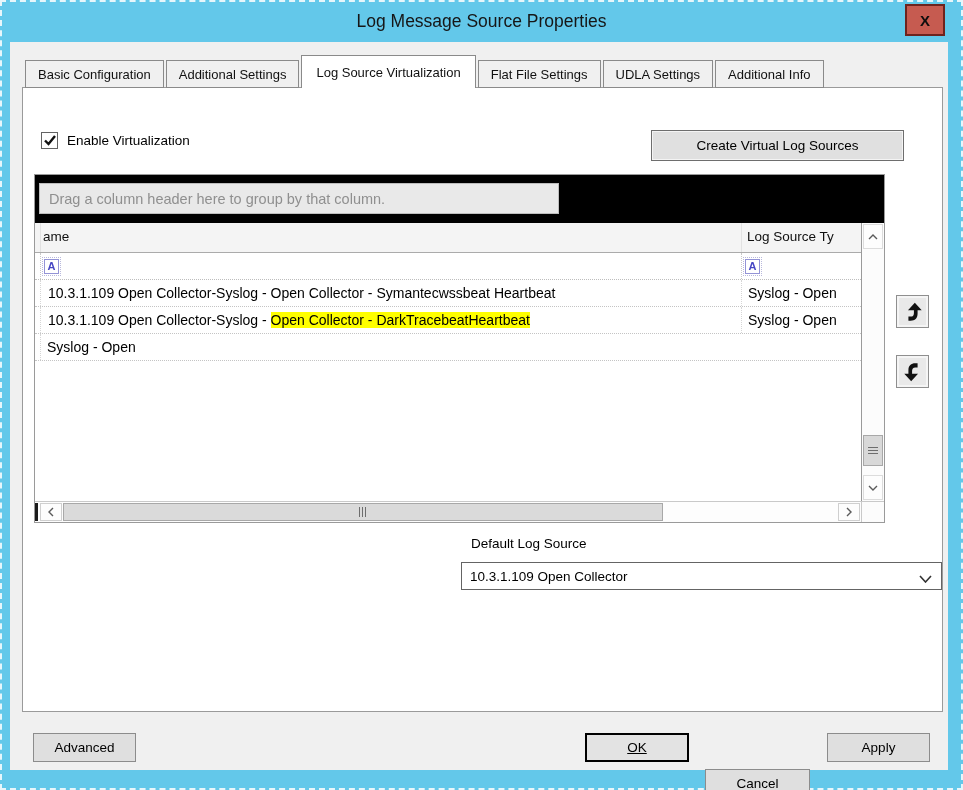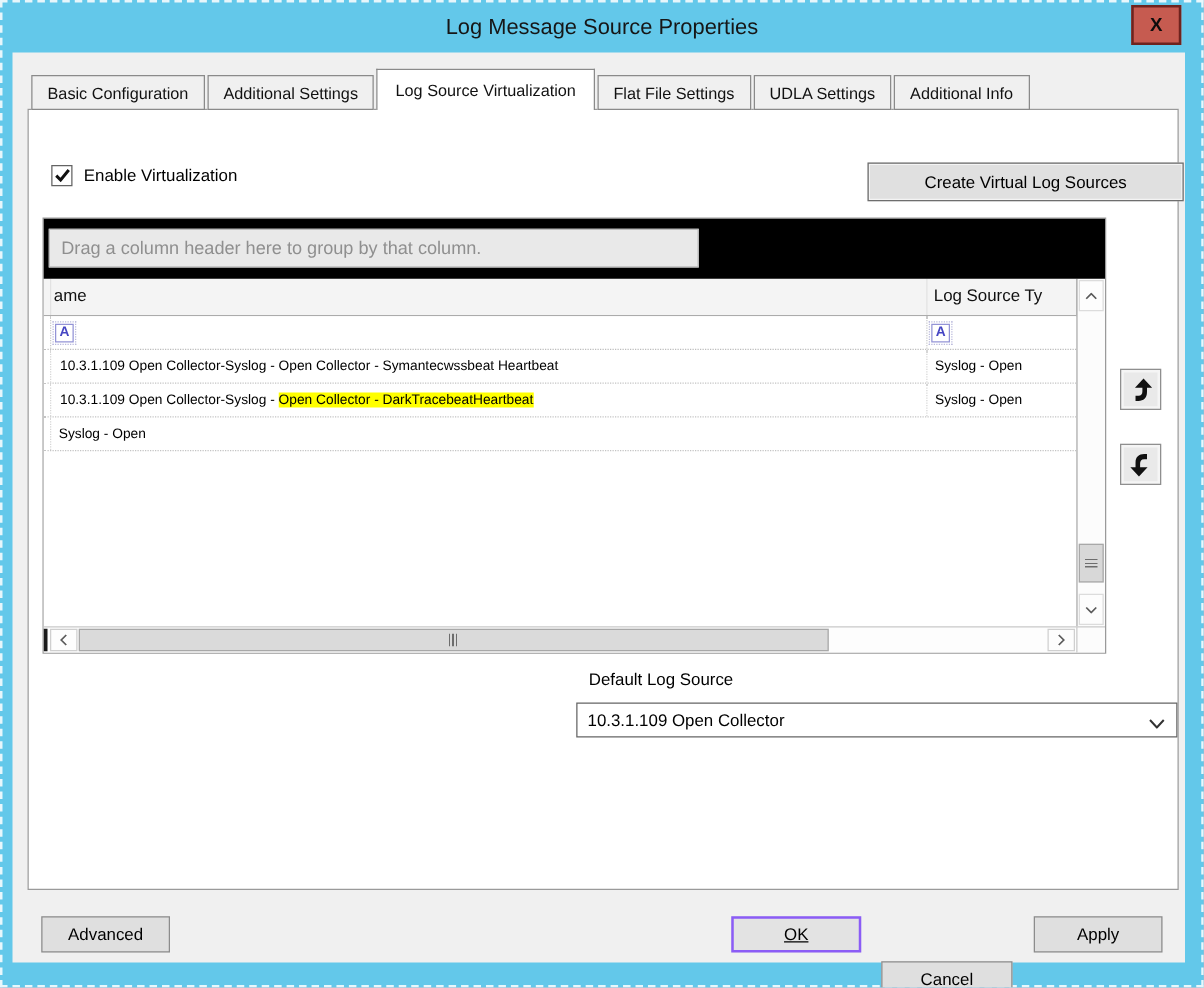--- a/index.html
+++ b/index.html
@@ -17,21 +17,21 @@
   .tabs{position:absolute;left:15px;top:13px;height:33px;display:flex;align-items:flex-end;z-index:3;}
   .tab{height:28px;background:#F0F0F0;border:1px solid #8A8A8A;margin-right:2px;display:flex;align-items:center;
        padding:0 12px;font-size:13px;color:#111;white-space:nowrap;cursor:pointer;}
   .tab.active{height:33px;background:#fff;border-bottom:none;padding:0 14px;z-index:4;}
   .page{position:absolute;left:12px;top:45px;width:921px;height:625px;background:#fff;border:1px solid #9A9A9A;z-index:2;}
 
   
   .chk-row{position:absolute;left:18px;top:44px;display:flex;align-items:center;gap:9px;font-size:13.5px;color:#000;}
   .checkbox{width:17px;height:17px;background:#fff;border:1px solid #636363;display:flex;align-items:center;justify-content:center;cursor:pointer;}
   .create-btn{position:absolute;left:628px;top:42px;width:253px;height:31px;background:#E0E0E0;border:1px solid #6E6E6E;
-              box-shadow:inset 0 0 0 1px #F4F4F4;display:flex;align-items:center;justify-content:center;font-size:13.5px;cursor:pointer;margin-left:43px;}
+              box-shadow:inset 0 0 0 1px #F4F4F4;display:flex;align-items:center;justify-content:center;font-size:13.5px;cursor:pointer;}
 
   
   .grid{position:absolute;left:11px;top:86px;width:851px;height:349px;border:1px solid #9A9A9A;background:#fff;
         display:grid;grid-template-columns:1fr 23px;grid-template-rows:48px 30px 27px 1fr 21px;}
   .group-area{grid-column:1/3;background:#000000;position:relative;}
   .group-box{position:absolute;left:4px;top:8px;width:520px;height:31px;background:#E9E9E9;border:1px solid #BDBDBD;
              color:#8F8F8F;font-size:14.5px;display:flex;align-items:center;padding-left:9px;}
   .header-row{grid-column:1;grid-row:2;background:#F4F4F4;border-bottom:1px solid #ABABAB;display:flex;font-size:13.5px;color:#101010;}
   .hdr-sliver{width:6px;border-right:1px solid #E2E2E2;}
   .hdr-name{width:701px;padding:6px 2px 0 2px;overflow:hidden;white-space:nowrap;border-right:1px solid #E2E2E2;}
@@ -43,21 +43,21 @@
             display:flex;align-items:center;justify-content:center;cursor:pointer;}
   .grip-h{width:10px;height:7px;background:repeating-linear-gradient(0deg,#6d6d6d 0 1px,transparent 1px 3px);}
   .grip-v{width:8px;height:10px;background:repeating-linear-gradient(90deg,#6d6d6d 0 1px,transparent 1px 3px);}
   .filter-row{grid-column:1;grid-row:3;display:flex;background:#fff;border-bottom:1px dotted #BDBDBD;}
   .f-sliver{width:6px;border-right:1px dotted #C9C9C9;}
   .f-name{width:701px;border-right:1px dotted #C9C9C9;display:flex;align-items:center;padding-left:3px;cursor:text;}
   .f-type{flex:1;display:flex;align-items:center;padding-left:3px;cursor:text;}
   .a-icon{width:15px;height:15px;border:1px solid #9393D6;color:#4646C3;font-size:11px;font-weight:bold;
           display:inline-flex;align-items:center;justify-content:center;background:#fff;outline:1px dotted #B9B9DC;outline-offset:1px;}
   .rows-area{grid-column:1;grid-row:4;background:#fff;}
-  .grow{height:27px;display:flex;align-items:center;border-bottom:1px dotted #C4C4C4;font-size:11px;color:#000;cursor:default;}
+  .grow{height:27px;display:flex;align-items:center;border-bottom:1px dotted #C4C4C4;font-size:14px;color:#000;cursor:default;}
   .g-sliver{width:6px;align-self:stretch;border-right:1px dotted #D6D6D6;}
   .cell-name{width:701px;padding-left:7px;white-space:nowrap;overflow:hidden;border-right:1px dotted #D6D6D6;align-self:stretch;display:flex;align-items:center;}
   .cell-type{flex:1;padding-left:6px;white-space:nowrap;overflow:hidden;}
   .hl{background:#FFFF00;}
   .hscroll{grid-column:1;grid-row:5;border-top:1px solid #C9C9C9;background:#FDFDFD;display:flex;align-items:stretch;}
   .hs-mark{width:3px;background:#1b1b1b;margin:1px 1px 1px 0;}
   .hs-btn{width:22px;margin:1px;border:1px solid #CFCFCF;background:#FDFDFD;display:flex;align-items:center;justify-content:center;cursor:pointer;}
   .hs-thumb{width:600px;margin:1px 0;background:#DADADA;border:1px solid #A8A8A8;display:flex;align-items:center;justify-content:center;cursor:pointer;}
   .corner{grid-column:2;grid-row:5;border-left:1px solid #C9C9C9;border-top:1px solid #C9C9C9;background:#FCFCFC;}
 
@@ -70,21 +70,21 @@
   
   .dls-label{position:absolute;left:448px;top:448px;font-size:13.5px;color:#000;}
   .dls-combo{position:absolute;left:438px;top:474px;width:481px;height:28px;border:1px solid #646464;background:#fff;
              display:flex;align-items:center;padding-left:8px;font-size:13.5px;cursor:pointer;}
   .dls-chevron{position:absolute;right:9px;top:8px;}
 
   
   .btn{position:absolute;top:691px;height:29px;background:#DFDFDF;border:1px solid #8C8C8C;
        display:flex;align-items:center;justify-content:center;font-size:13.5px;color:#000;cursor:pointer;}
   .btn-advanced{left:23px;width:103px;}
-  .btn-ok{left:575px;width:104px;border:2px solid #8b5cf6;background:#E3E3E3;text-decoration:underline;}
+  .btn-ok{left:575px;width:104px;border:2px solid #000000;background:#E3E3E3;text-decoration:underline;}
   .btn-cancel{left:695px;width:105px;margin-top:36px;}
   .btn-apply{left:817px;width:103px;}
 </style>
 </head>
 <body>
 
 <div class="frame">
   <div class="titlebar">
     <span>Log Message Source Properties</span>
   </div>

